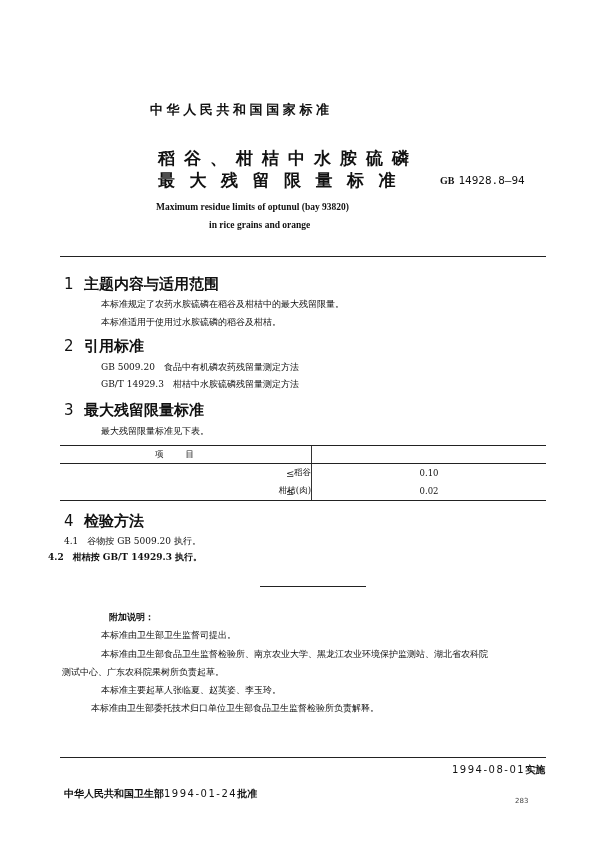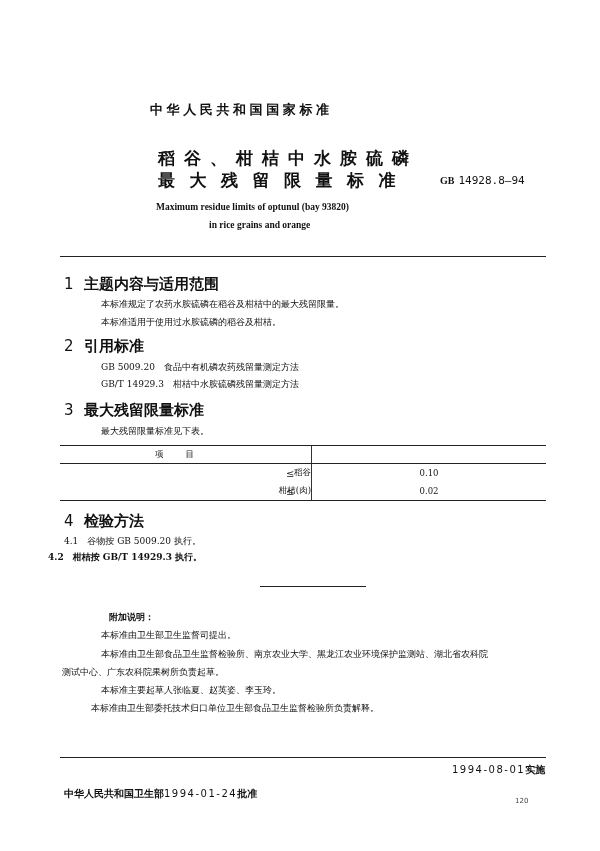--- a/index.html
+++ b/index.html
@@ -150,13 +150,13 @@
 <div class="abs body-text" style="left:101px; top:684px;">本标准主要起草人张临夏、赵英姿、李玉玲。</div>
 <div class="abs body-text" style="left:91px; top:702px;">本标准由卫生部委托技术归口单位卫生部食品卫生监督检验所负责解释。</div>
 
 <div class="rule footer"></div>
 <div class="abs footer-left">
   <span>中华人民共和国卫生部</span><span class="date">1994-01-24</span><span>批准</span>
 </div>
 <div class="abs footer-right">
   <span class="date">1994-08-01</span><span>实施</span>
 </div>
-<div class="abs page-number">120</div>
+<div class="abs page-number">283</div>
 
 </body></html>

